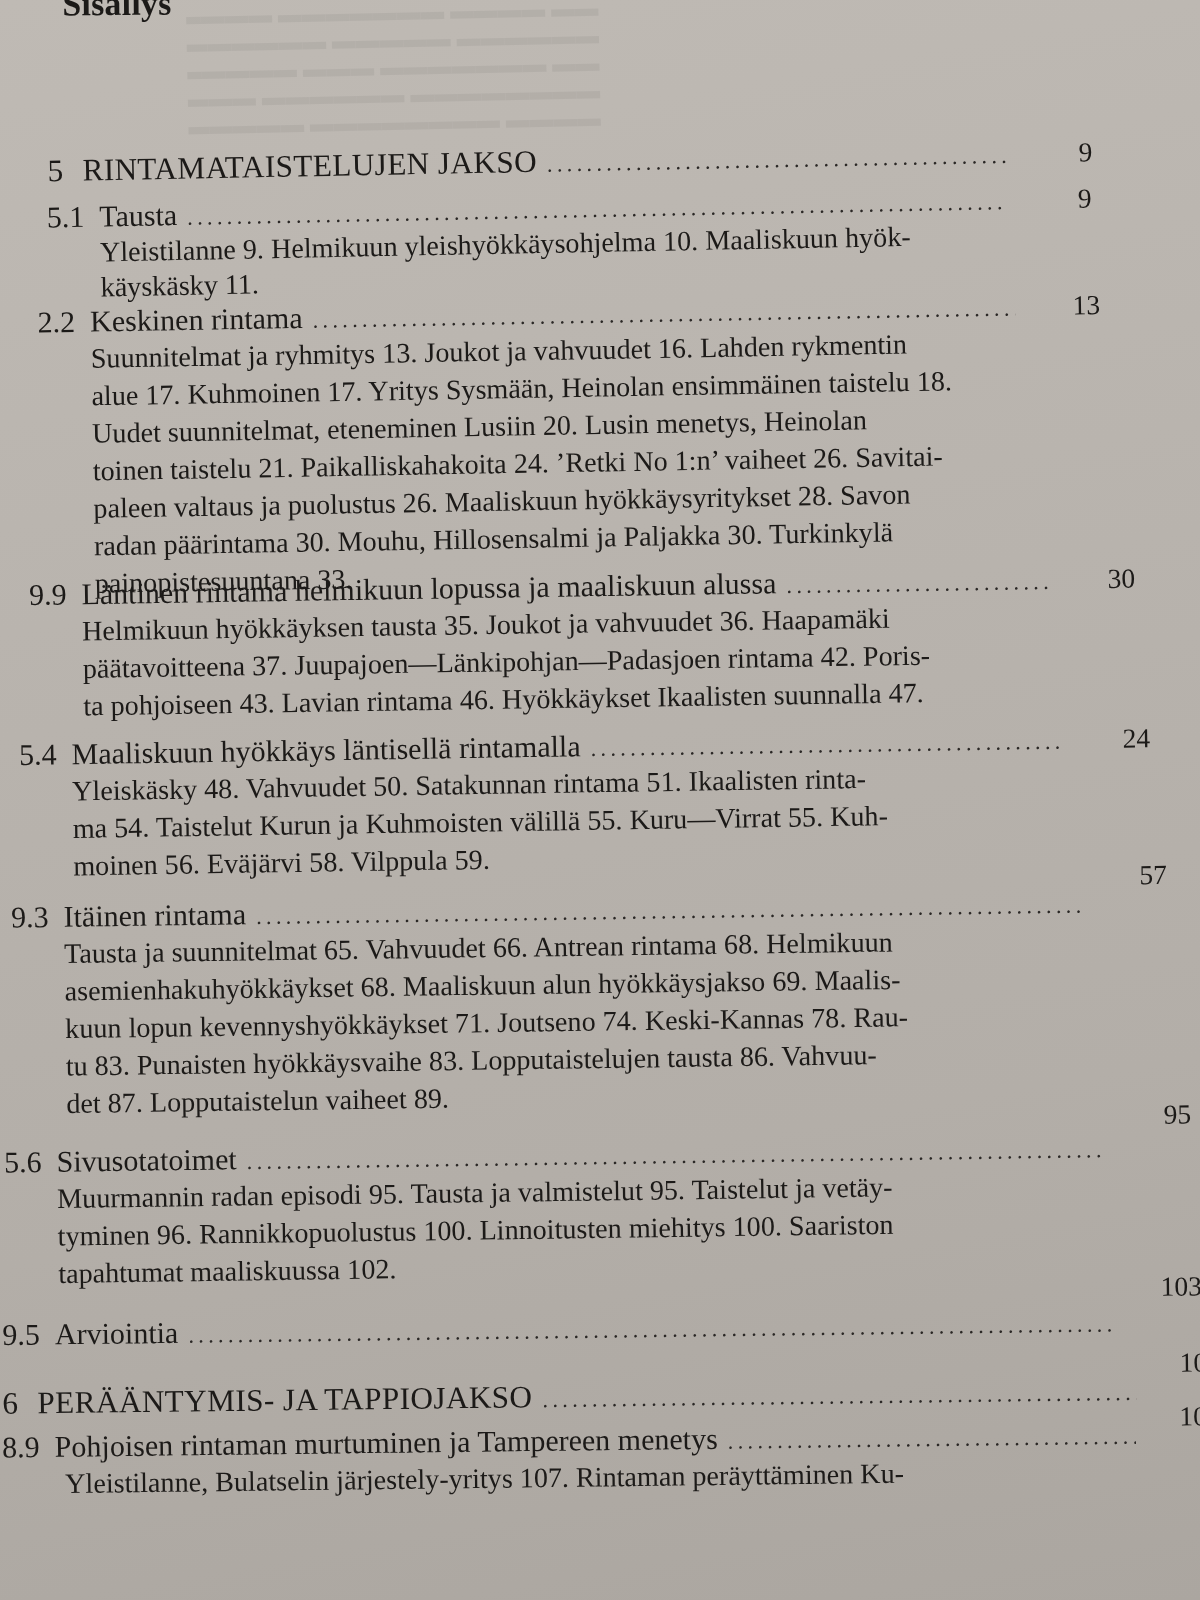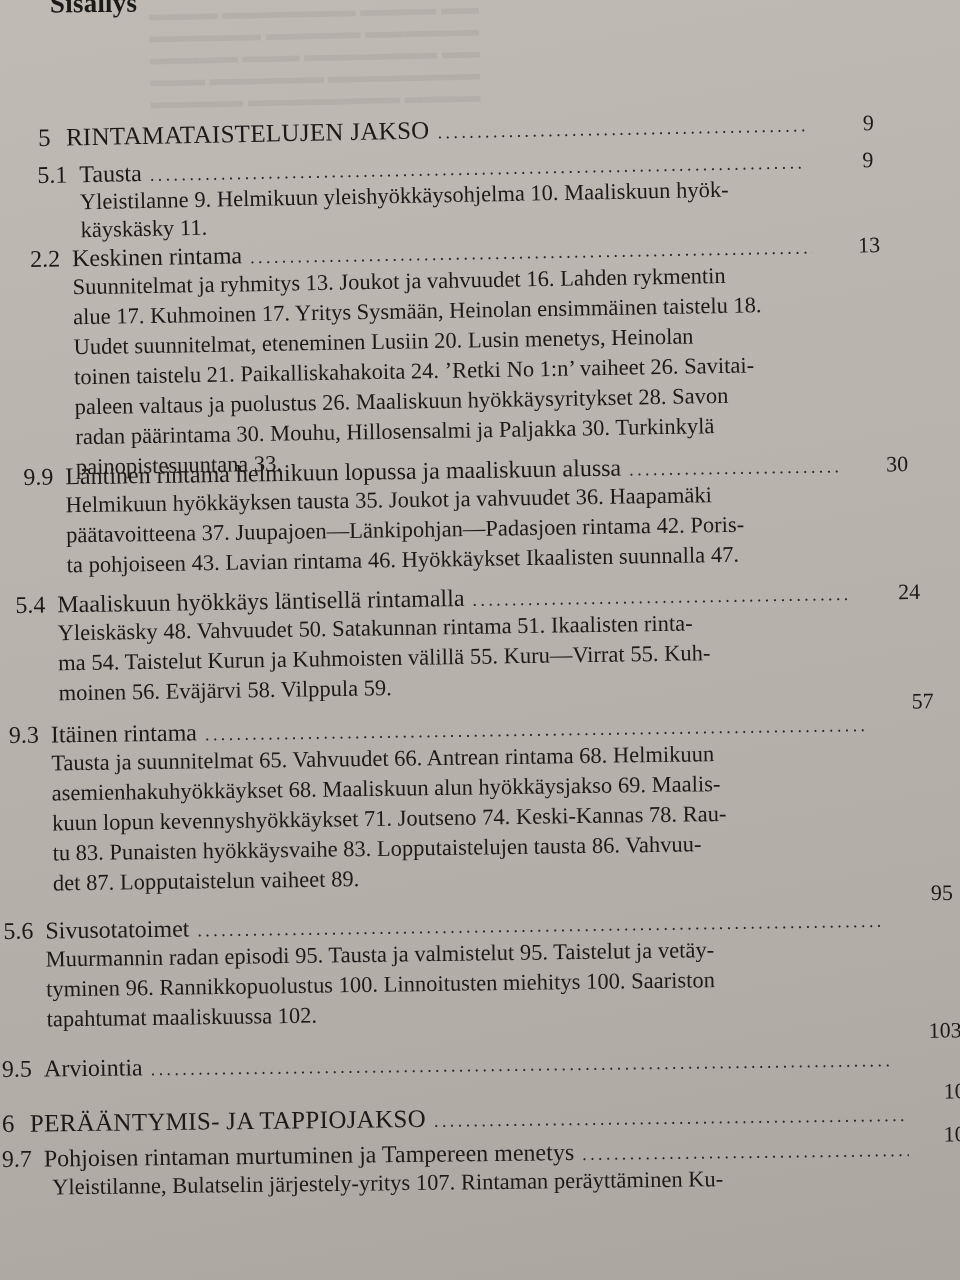--- a/index.html
+++ b/index.html
@@ -224,21 +224,21 @@
       <div class="row">
         <span class="num">6</span>
         <span class="title">PERÄÄNTYMIS- JA TAPPIOJAKSO</span>
         <span class="leader"></span>
         <span class="page-no" style="position:relative; top:-22px;">107</span>
       </div>
     </div>
 
     <div class="entry" style="left:2px; top:1146px; transform: rotate(-0.7deg); width:975px;">
       <div class="row">
-        <span class="num">9.7</span>
+        <span class="num">8.9</span>
         <span class="title">Pohjoisen rintaman murtuminen ja Tampereen menetys</span>
         <span class="leader"></span>
         <span class="page-no" style="position:relative; top:-14px;">107</span>
       </div>
       <div class="desc" style="width:900px; margin-left:50px;">
         <div>Yleistilanne, Bulatselin järjestely-yritys 107. Rintaman peräyttäminen Ku-</div>
       </div>
     </div>
 
   </div>

